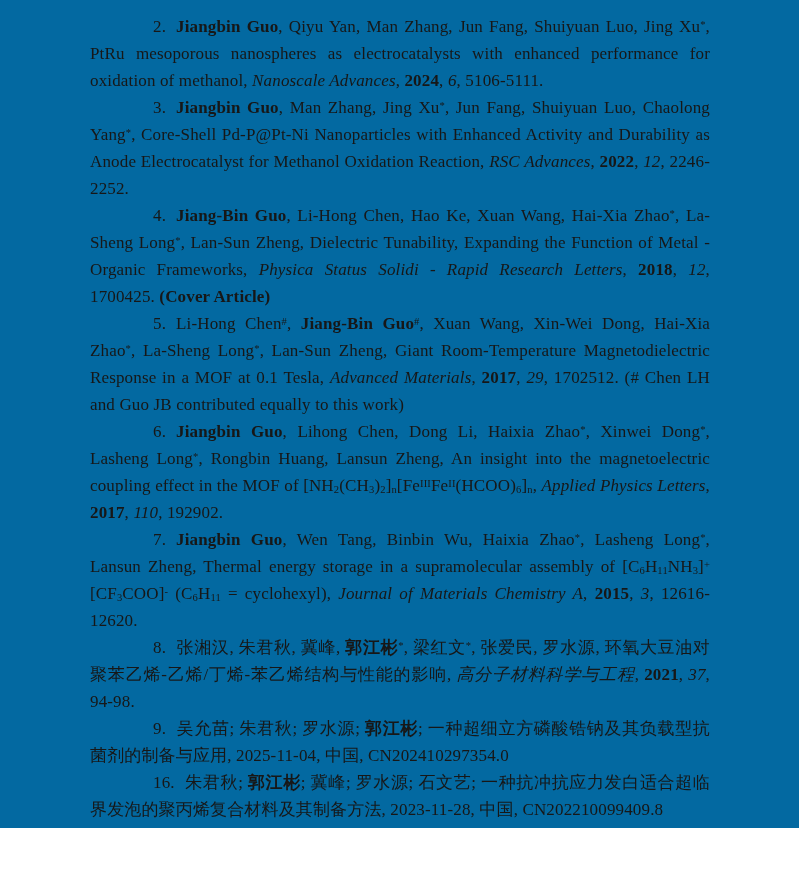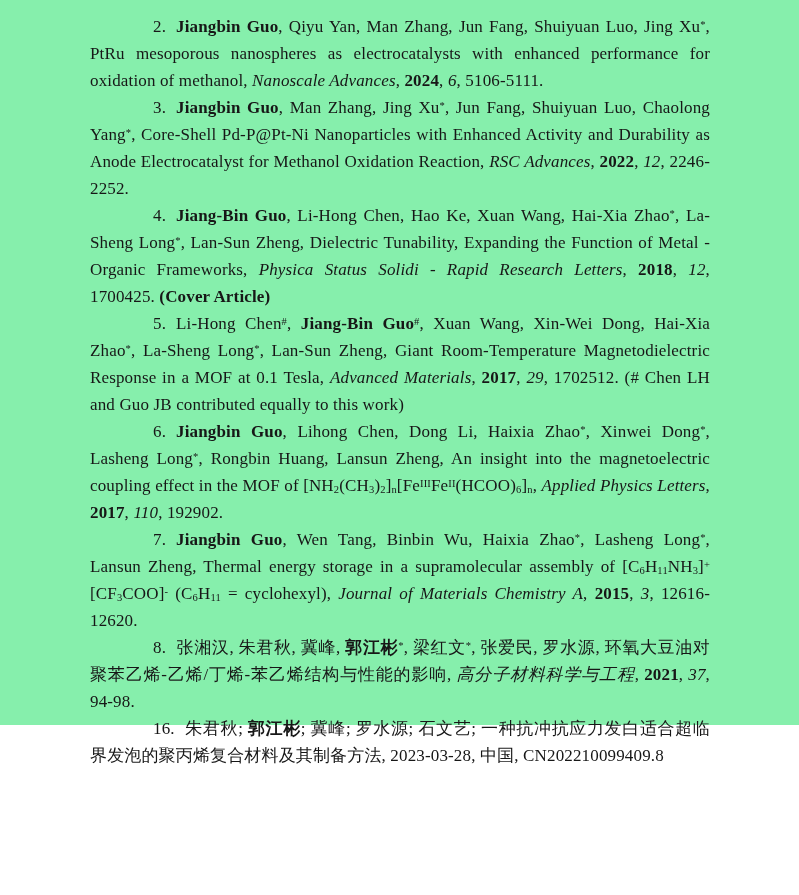--- a/index.html
+++ b/index.html
@@ -8,23 +8,23 @@
     background: #ffffff;
   }
   body {
     width: 799px;
     height: 895px;
     overflow: hidden;
   }
   .page {
     box-sizing: border-box;
     width: 799px;
-    height: 725px;
+    height: 828px;
     padding: 13px 89px 0 90px;
-    background: #86efac;
+    background: #0369a1;
     font-family: "Liberation Serif", "DejaVu Serif", serif;
     font-size: 17px;
     line-height: 27px;
     letter-spacing: 0.15px;
     color: #171717;
   }
   p.ref {
     margin: 0;
     text-indent: 63px;
     text-align: justify;
@@ -51,14 +51,15 @@
 <body>
 
 <div class="page">
   <p class="ref"><span class="ref-num">2.</span><span><span class="s-b">Jiangbin Guo</span><span class="s-n">, Qiyu Yan, Man Zhang, Jun Fang, Shuiyuan Luo, Jing Xu</span><span class="s-sup">*</span><span class="s-n">, PtRu mesoporous nanospheres as electrocatalysts with enhanced performance for oxidation of methanol, </span><span class="s-i">Nanoscale Advances</span><span class="s-n">, </span><span class="s-b">2024</span><span class="s-n">, </span><span class="s-i">6</span><span class="s-n">, 5106-5111.</span></span></p>
   <p class="ref"><span class="ref-num">3.</span><span><span class="s-b">Jiangbin Guo</span><span class="s-n">, Man Zhang, Jing Xu</span><span class="s-sup">*</span><span class="s-n">, Jun Fang, Shuiyuan Luo, Chaolong Yang</span><span class="s-sup">*</span><span class="s-n">, Core-Shell Pd-P@Pt-Ni Nanoparticles with Enhanced Activity and Durability as Anode Electrocatalyst for Methanol Oxidation Reaction, </span><span class="s-i">RSC Advances</span><span class="s-n">, </span><span class="s-b">2022</span><span class="s-n">, </span><span class="s-i">12</span><span class="s-n">, 2246-2252.</span></span></p>
   <p class="ref"><span class="ref-num">4.</span><span><span class="s-b">Jiang-Bin Guo</span><span class="s-n">, Li-Hong Chen, Hao Ke, Xuan Wang, Hai-Xia Zhao</span><span class="s-sup">*</span><span class="s-n">, La-Sheng Long</span><span class="s-sup">*</span><span class="s-n">, Lan-Sun Zheng, Dielectric Tunability, Expanding the Function of Metal - Organic Frameworks, </span><span class="s-i">Physica Status Solidi - Rapid Research Letters</span><span class="s-n">, </span><span class="s-b">2018</span><span class="s-n">, </span><span class="s-i">12</span><span class="s-n">, 1700425. </span><span class="s-b">(Cover Article)</span></span></p>
   <p class="ref"><span class="ref-num">5.</span><span><span class="s-n">Li-Hong Chen</span><span class="s-sup">#</span><span class="s-n">, </span><span class="s-b">Jiang-Bin Guo</span><span class="s-sup">#</span><span class="s-n">, Xuan Wang, Xin-Wei Dong, Hai-Xia Zhao</span><span class="s-sup">*</span><span class="s-n">, La-Sheng Long</span><span class="s-sup">*</span><span class="s-n">, Lan-Sun Zheng, Giant Room-Temperature Magnetodielectric Response in a MOF at 0.1 Tesla, </span><span class="s-i">Advanced Materials</span><span class="s-n">, </span><span class="s-b">2017</span><span class="s-n">, </span><span class="s-i">29</span><span class="s-n">, 1702512. (# Chen LH and Guo JB contributed equally to this work)</span></span></p>
   <p class="ref"><span class="ref-num">6.</span><span><span class="s-b">Jiangbin Guo</span><span class="s-n">, Lihong Chen, Dong Li, Haixia Zhao</span><span class="s-sup">*</span><span class="s-n">, Xinwei Dong</span><span class="s-sup">*</span><span class="s-n">, Lasheng Long</span><span class="s-sup">*</span><span class="s-n">, Rongbin Huang, Lansun Zheng, An insight into the magnetoelectric coupling effect in the MOF of [NH</span><span class="s-sub">2</span><span class="s-n">(CH</span><span class="s-sub">3</span><span class="s-n">)</span><span class="s-sub">2</span><span class="s-n">]</span><span class="s-sub">n</span><span class="s-n">[Fe</span><span class="s-sup">III</span><span class="s-n">Fe</span><span class="s-sup">II</span><span class="s-n">(HCOO)</span><span class="s-sub">6</span><span class="s-n">]</span><span class="s-sub">n</span><span class="s-n">, </span><span class="s-i">Applied Physics Letters</span><span class="s-n">, </span><span class="s-b">2017</span><span class="s-n">, </span><span class="s-i">110</span><span class="s-n">, 192902.</span></span></p>
   <p class="ref"><span class="ref-num">7.</span><span><span class="s-b">Jiangbin Guo</span><span class="s-n">, Wen Tang, Binbin Wu, Haixia Zhao</span><span class="s-sup">*</span><span class="s-n">, Lasheng Long</span><span class="s-sup">*</span><span class="s-n">, Lansun Zheng, Thermal energy storage in a supramolecular assembly of [C</span><span class="s-sub">6</span><span class="s-n">H</span><span class="s-sub">11</span><span class="s-n">NH</span><span class="s-sub">3</span><span class="s-n">]</span><span class="s-sup">+</span><span class="s-n"> [CF</span><span class="s-sub">3</span><span class="s-n">COO]</span><span class="s-sup">-</span><span class="s-n"> (C</span><span class="s-sub">6</span><span class="s-n">H</span><span class="s-sub">11</span><span class="s-n"> = cyclohexyl), </span><span class="s-i">Journal of Materials Chemistry A</span><span class="s-n">, </span><span class="s-b">2015</span><span class="s-n">, </span><span class="s-i">3</span><span class="s-n">, 12616-12620.</span></span></p>
   <p class="ref"><span class="ref-num">8.</span><span><span class="s-n">张湘汉, 朱君秋, 冀峰, </span><span class="s-b">郭江彬</span><span class="s-sup">*</span><span class="s-n">, 梁红文</span><span class="s-sup">*</span><span class="s-n">, 张爱民, 罗水源, 环氧大豆油对聚苯乙烯-乙烯/丁烯-苯乙烯结构与性能的影响, </span><span class="s-i">高分子材料科学与工程</span><span class="s-n">, </span><span class="s-b">2021</span><span class="s-n">, </span><span class="s-i">37</span><span class="s-n">, 94-98.</span></span></p>
-  <p class="ref"><span class="ref-num">16.</span><span><span class="s-n">朱君秋; </span><span class="s-b">郭江彬</span><span class="s-n">; 冀峰; 罗水源; 石文艺; 一种抗冲抗应力发白适合超临界发泡的聚丙烯复合材料及其制备方法, 2023-03-28, 中国, CN202210099409.8</span></span></p>
+  <p class="ref"><span class="ref-num">9.</span><span><span class="s-n">吴允苗; 朱君秋; 罗水源; </span><span class="s-b">郭江彬</span><span class="s-n">; 一种超细立方磷酸锆钠及其负载型抗菌剂的制备与应用, 2025-11-04, 中国, CN202410297354.0</span></span></p>
+  <p class="ref"><span class="ref-num">16.</span><span><span class="s-n">朱君秋; </span><span class="s-b">郭江彬</span><span class="s-n">; 冀峰; 罗水源; 石文艺; 一种抗冲抗应力发白适合超临界发泡的聚丙烯复合材料及其制备方法, 2023-11-28, 中国, CN202210099409.8</span></span></p>
 </div>
 
 </body></html>

